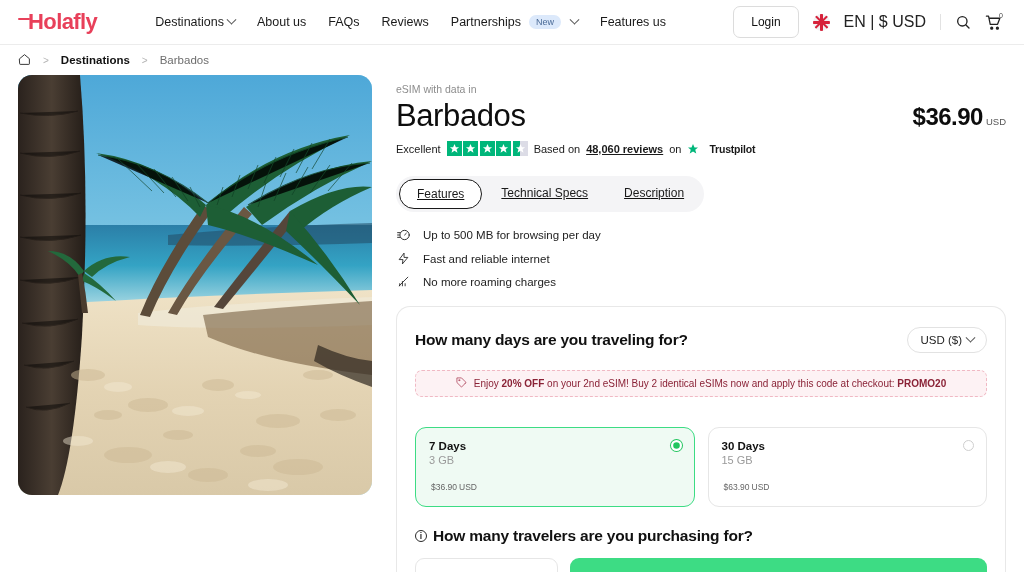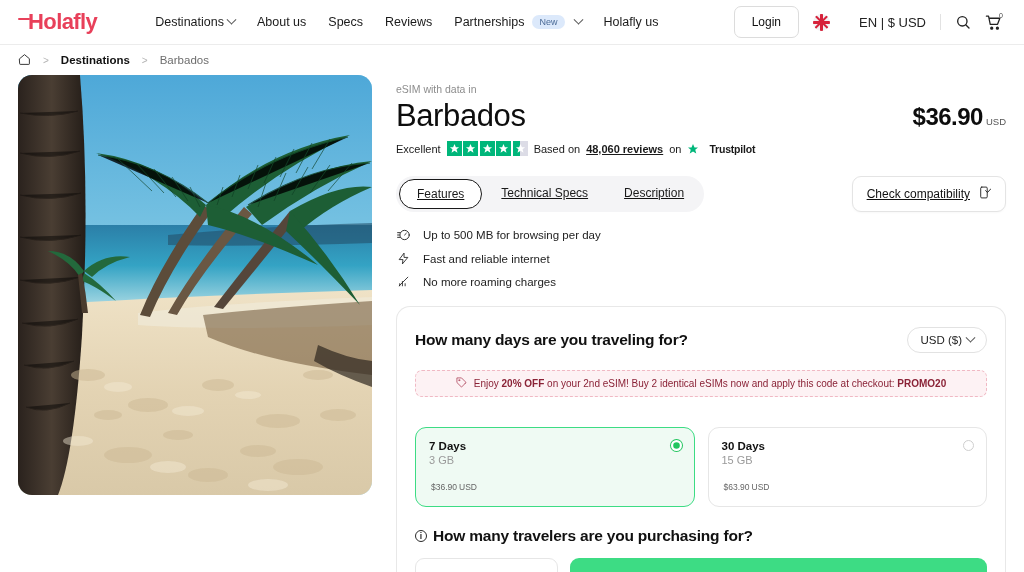--- a/index.html
+++ b/index.html
@@ -96,21 +96,21 @@
     background: #d6223b;
   }
   .flag::before { left: 7px; top: 0; width: 3px; height: 17px; }
   .flag::after  { top: 7px; left: 0; height: 3px; width: 17px; }
   .flag i {
     position: absolute; left: 0; top: 7.2px;
     width: 17px; height: 2.4px; background: #d6223b;
     transform: rotate(45deg);
   }
   .flag i.b { transform: rotate(-45deg); }
-  .lang { font-size: 13px; color: #222; cursor: pointer; white-space: nowrap; margin-left: 15px; }
+  .lang { font-size: 16px; color: #222; cursor: pointer; white-space: nowrap; }
   .divider-v { width: 1px; height: 16px; background: #e2e2e2; }
   .icon-btn { cursor: pointer; display: flex; align-items: center; }
 
   
   .breadcrumb {
     height: 30px;
     display: flex;
     align-items: center;
     gap: 12px;
     padding: 0 18px;
@@ -302,32 +302,32 @@
 
   <nav class="nav">
     <div class="nav-item">
       <span>Destinations</span>
       <span class="chev"></span>
     </div>
     <div class="nav-item">
       <span>About us</span>
     </div>
     <div class="nav-item">
-      <span>Specs</span>
+      <span>FAQs</span>
     </div>
     <div class="nav-item">
       <span>Reviews</span>
     </div>
     <div class="nav-item">
       <span>Partnerships</span>
       <span class="new-badge">New</span>
       <span class="chev" style="margin-left:6px"></span>
     </div>
     <div class="nav-item">
-      <span>Holafly us</span>
+      <span>Features us</span>
     </div>
   </nav>
 
   <div class="header-right">
     <button class="login-btn">Login</button>
     <div class="flag">
         <i></i>
         <i class="b"></i>
       </div>
     <div class="lang">EN | $ USD</div>
@@ -529,29 +529,20 @@
         <span class="tp-name">Trustpilot</span>
       </span>
     </div>
 
     <div class="tabs-row">
       <div class="tabs">
         <div class="tab active">Features</div>
         <div class="tab">Technical Specs</div>
         <div class="tab">Description</div>
       </div>
-      <button class="compat-btn">
-        <span>Check compatibility</span>
-        <span>
-          <svg width="13" height="13" viewBox="0 0 24 24" fill="none" stroke="#222" stroke-width="1.7" stroke-linecap="round" stroke-linejoin="round">
-            <rect x="5" y="2" width="12" height="20" rx="2"></rect>
-            <path d="M14 8.5l3.5 3.5L24 5" stroke="#222"></path>
-          </svg>
-        </span>
-      </button>
     </div>
 
     <div class="features">
       <div class="feat">
         <span class="fi">
           <svg width="14" height="14" viewBox="0 0 24 24" fill="none" stroke="#222" stroke-width="1.6" stroke-linecap="round">
               <circle cx="13" cy="12" r="8"></circle>
               <path d="M13 12l3-3"></path>
               <path d="M1 8h4M1 12h3M1 16h4"></path>
             </svg>

